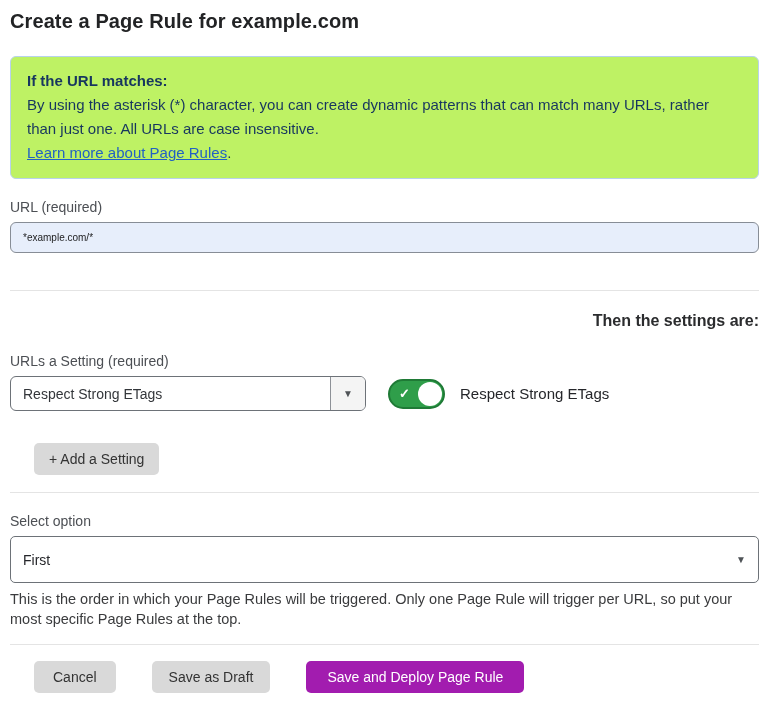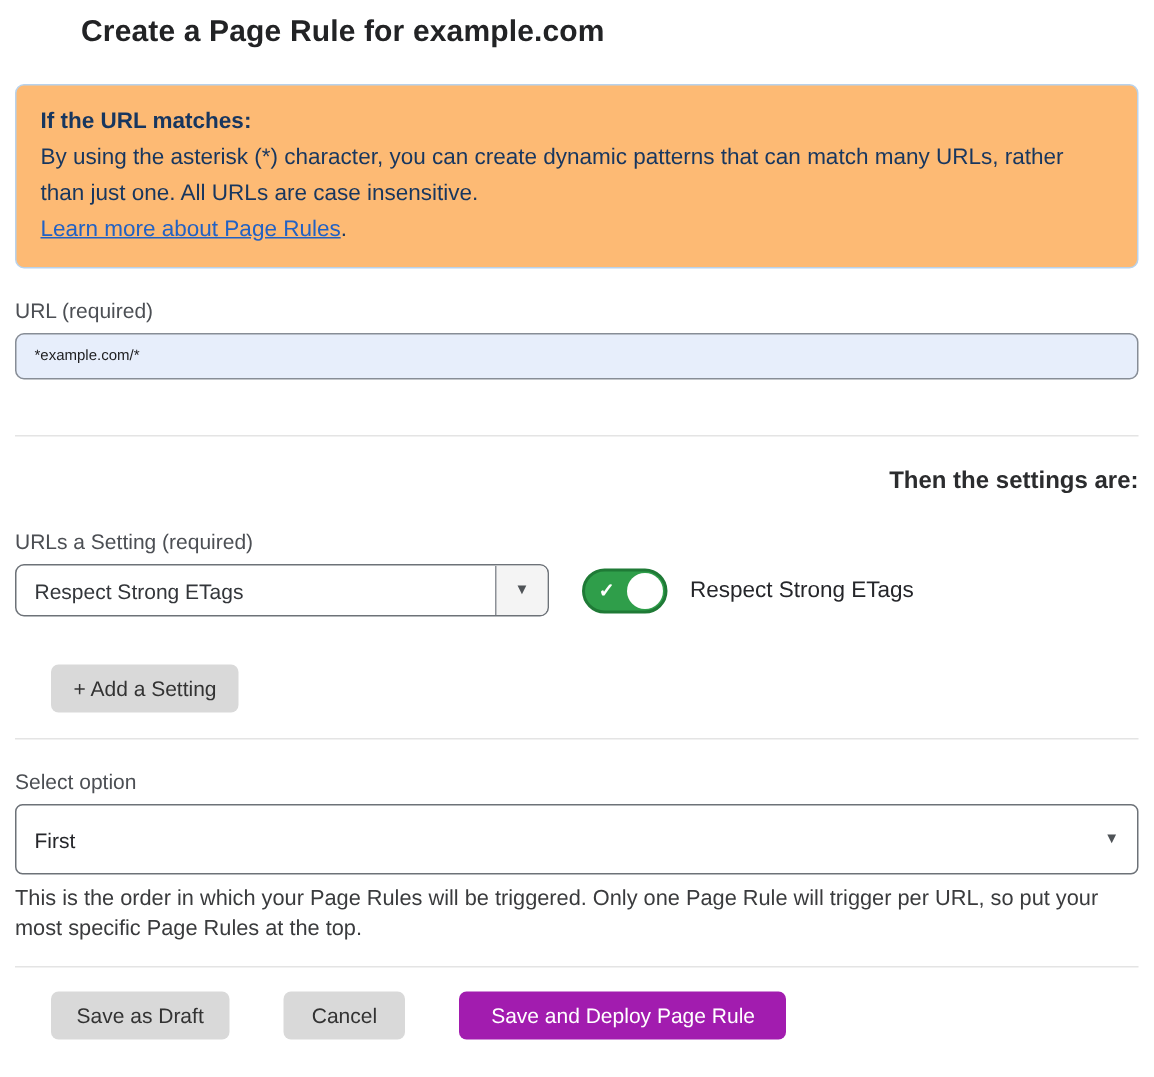--- a/index.html
+++ b/index.html
@@ -10,26 +10,25 @@
     color: #222;
     overflow: hidden;
   }
   .container { padding: 10px 10px 0 10px; width: 769px; }
 
   .page-title {
     font-size: 20px;
     font-weight: bold;
     color: #222325;
     letter-spacing: 0.1px;
-    margin-left: 44px;
   }
 
   .info-box {
     margin-top: 23px;
-    background: #fdba74;
+    background: #bef264;
     border: 1px solid #b8d2ec;
     border-radius: 6px;
     padding: 12px 16px 13px 16px;
     color: #17365f;
     font-size: 15px;
     line-height: 24px;
   }
   .info-box .info-heading { font-weight: bold; }
   .info-box a.info-link {
     color: #2161c4;
@@ -252,18 +251,18 @@
   <div class="order-select">
     <span class="select-value">First</span>
     <span class="dd-arrow-glyph">▼</span>
   </div>
 
   <div class="help-text">This is the order in which your Page Rules will be triggered. Only one Page Rule will trigger per URL, so put your most specific Page Rules at the top.</div>
 
   <div class="divider above-actions"></div>
 
   <div class="actions">
+    <button class="btn cancel-btn">Cancel</button>
     <button class="btn draft-btn">Save as Draft</button>
-    <button class="btn cancel-btn">Cancel</button>
     <button class="btn deploy-btn">Save and Deploy Page Rule</button>
   </div>
 
 </div>
 
 </body></html>

